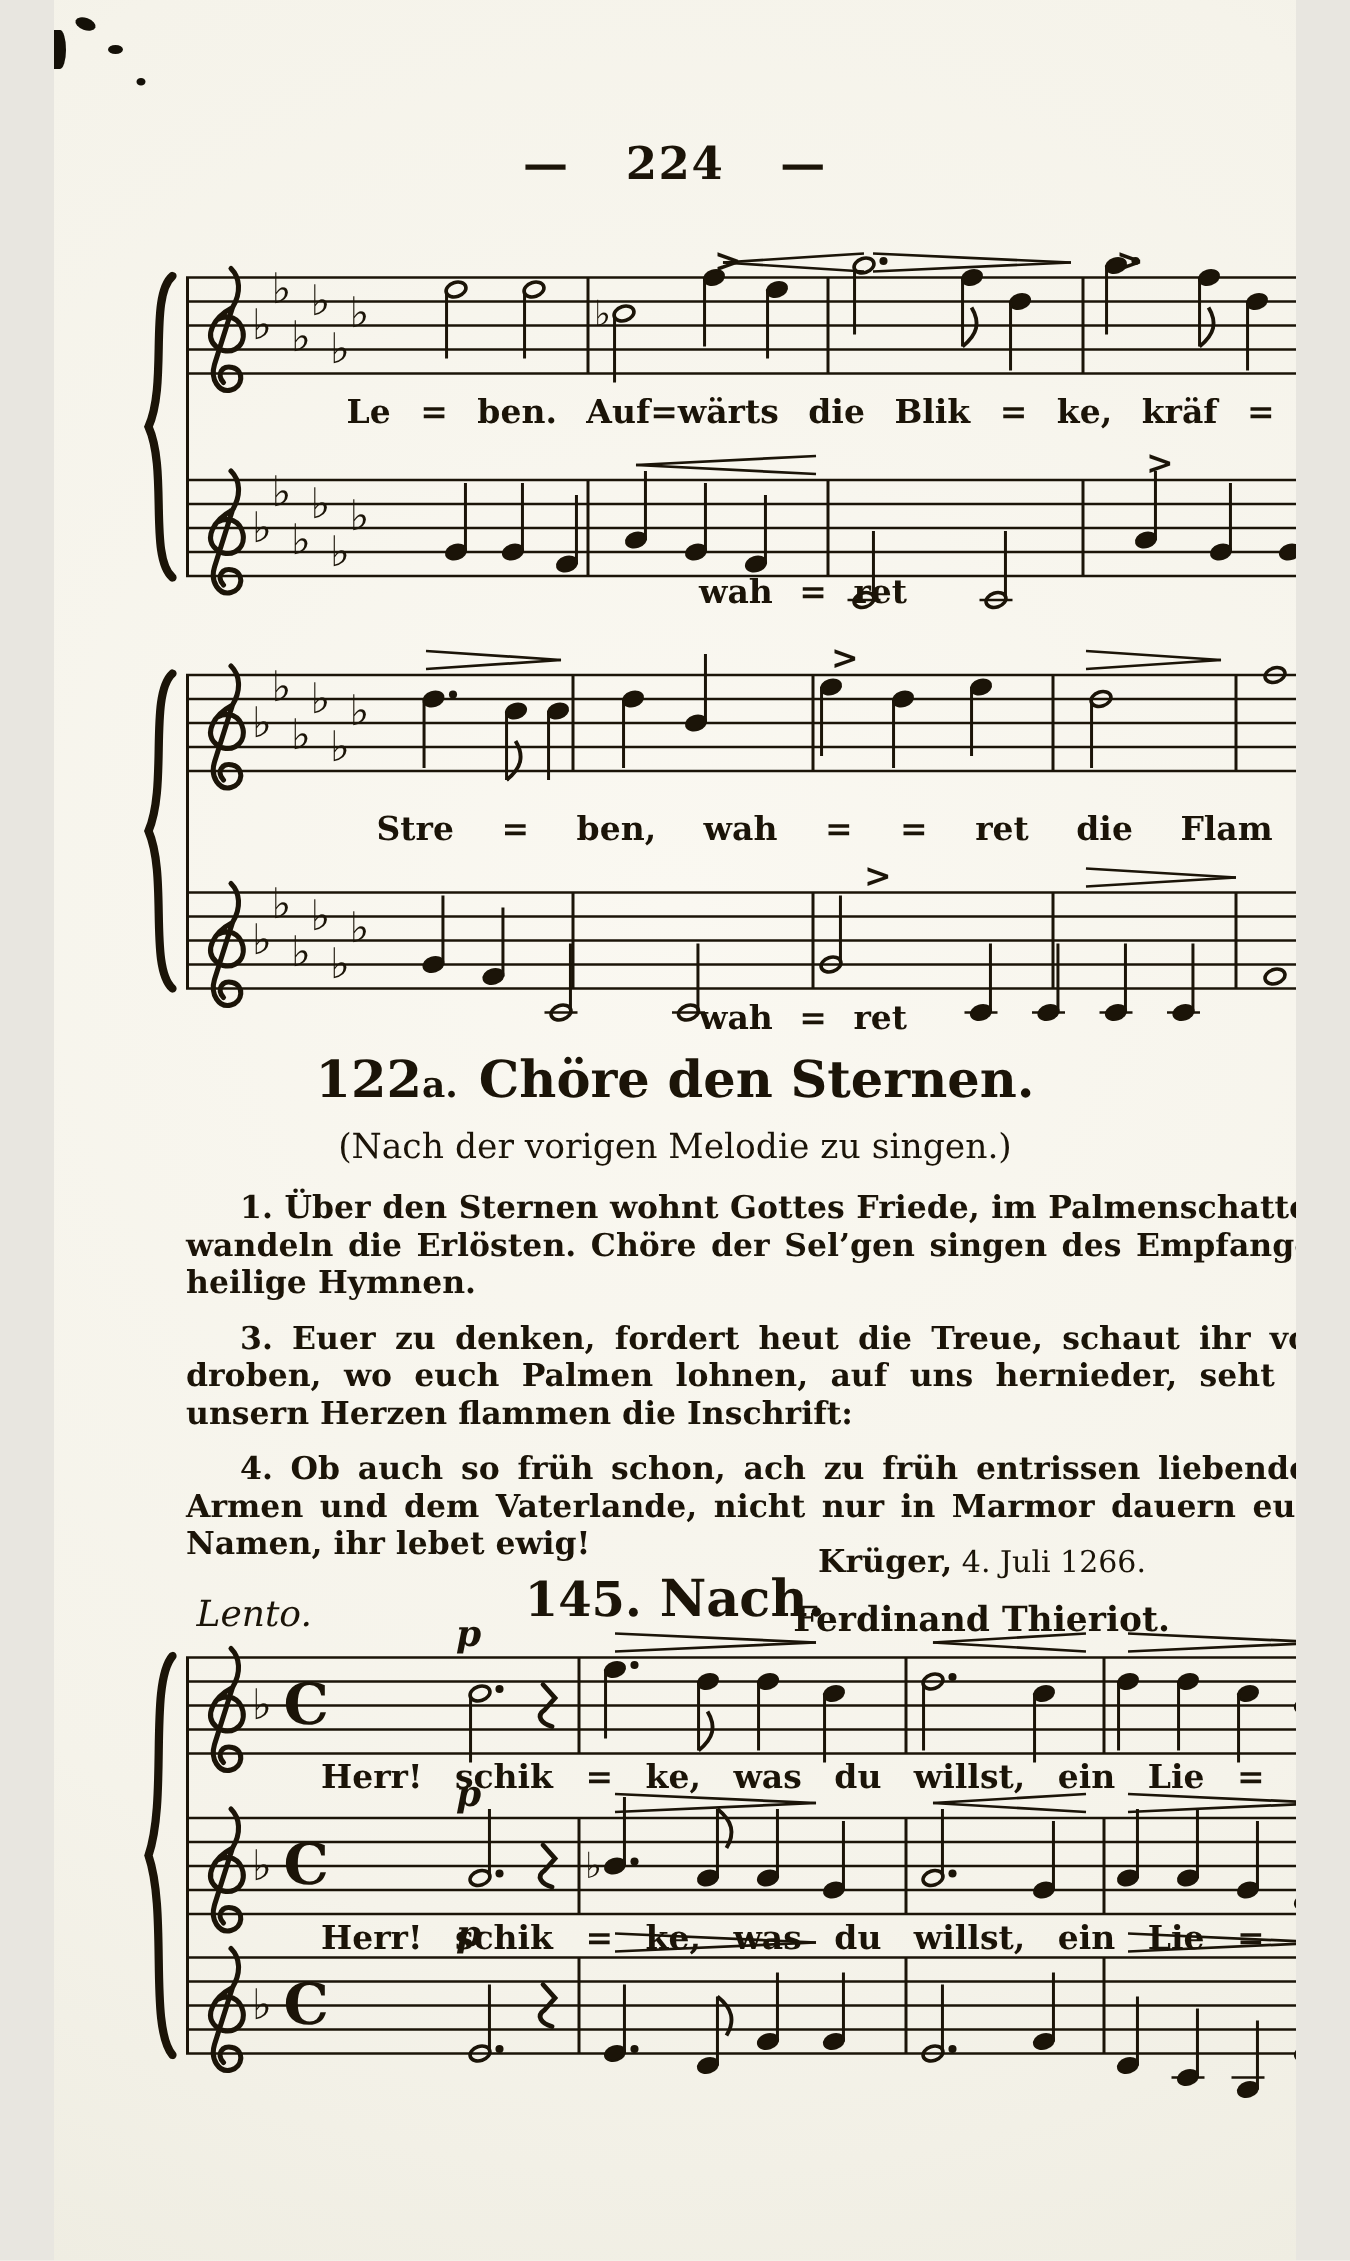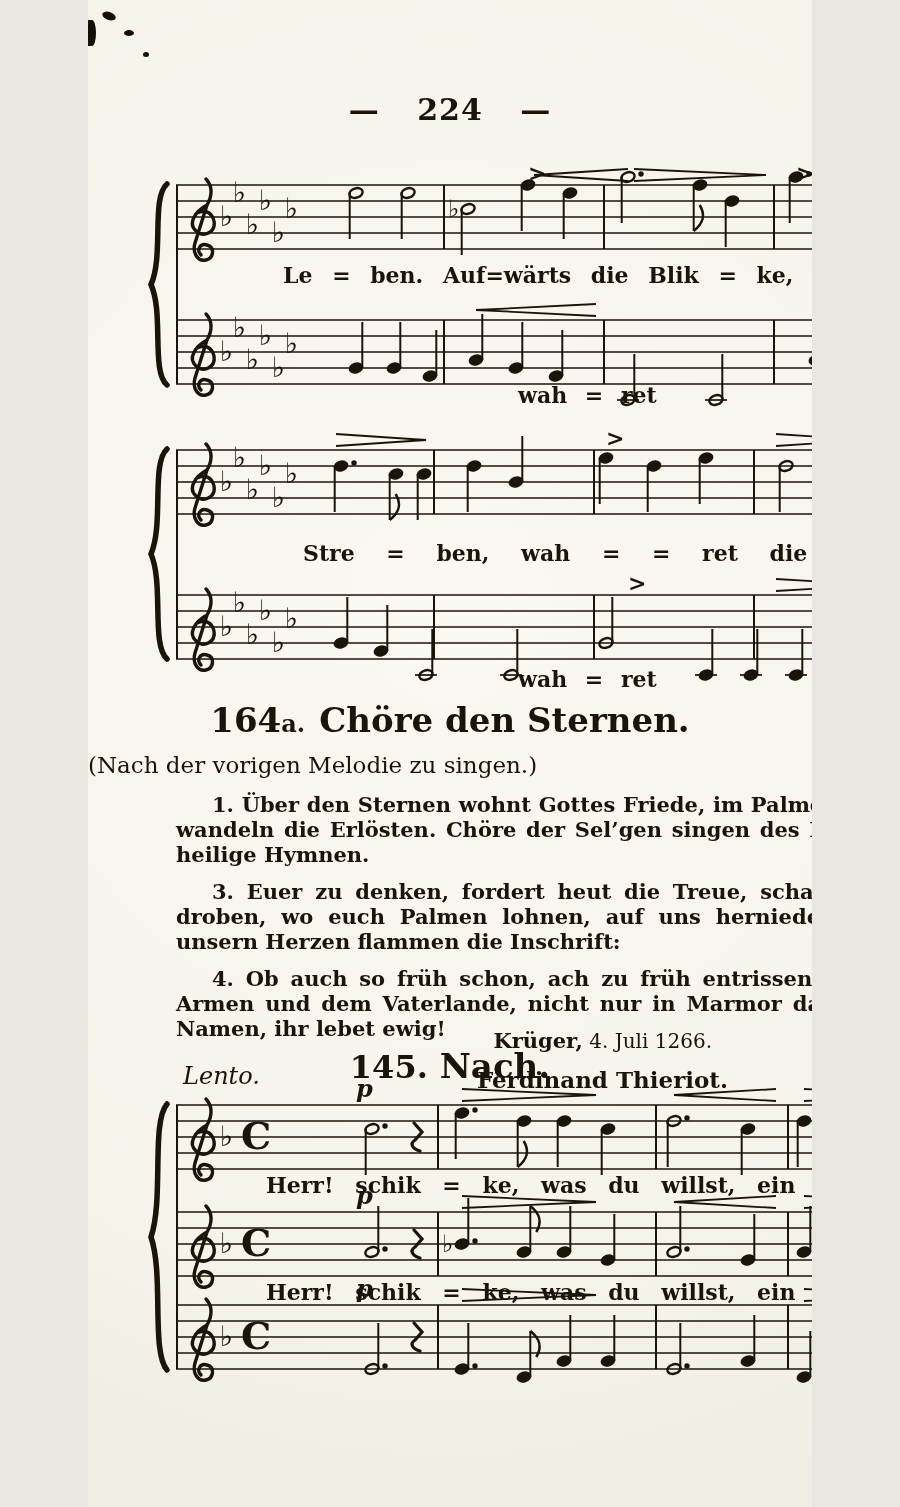--- a/index.html
+++ b/index.html
@@ -1,29 +1,29 @@
 <!DOCTYPE html>
 <html><head>
 <meta charset="utf-8">
 <style>
   html,body{margin:0;padding:0;}
   body{background:#e8e6e0;font-family:"DejaVu Serif","Liberation Serif",serif;}
-  .page{position:relative;width:724px;height:1507px;margin:0 auto;background:#f7f5ee;color:#1b1408;overflow:hidden;
+  .page{position:relative;width:828px;height:1507px;margin:0 auto;background:#f7f5ee;color:#1b1408;overflow:hidden;
         background-image:radial-gradient(circle at 50% 40%, #faf8f1 0%, #f5f3ea 70%, #efede2 100%);}
   .pagenum{position:absolute;top:92px;left:0;width:100%;text-align:center;font-size:30px;font-weight:bold;word-spacing:26px;letter-spacing:1px;}
   .staff{position:absolute;left:88px;width:770px;height:110px;}
   .staff svg{overflow:visible;display:block;}
   .brace{position:absolute;left:58px;width:26px;}
   .sysline{position:absolute;left:88px;width:0;border-left:2px solid #1b1408;}
   .lyric{position:absolute;font-weight:bold;font-size:22px;white-space:nowrap;}
   .title144{position:absolute;top:700px;left:0;width:100%;text-align:center;font-weight:bold;}
   .title144 .num{font-size:34px;}
   .title144 .suffix{font-size:24px;}
   .title144 .name{font-size:34px;margin-left:14px;}
-  .subtitle{position:absolute;top:752px;left:0;width:100%;text-align:left;font-size:23px;}
+  .subtitle{position:absolute;top:752px;left:0;width:100%;text-align:center;font-size:23px;}
   .verses{position:absolute;top:780px;left:76px;width:788px;font-size:21px;line-height:25px;font-weight:bold;text-align:justify;}
   .verses p{margin:12px;text-indent:36px;}
   .attribution{position:absolute;top:1028px;right:100px;font-size:20px;}
   .attribution .name{font-weight:bold;font-size:21px;margin-left:47px;}
   .tempo{position:absolute;top:1062px;left:95px;font-size:24px;font-style:italic;text-align:right;}
   .title145{position:absolute;top:1046px;left:0;width:100%;text-align:center;font-weight:bold;}
   .title145 .num{font-size:32px;}
   .title145 .name{font-size:34px;margin-left:12px;}
   .composer{position:absolute;top:1066px;right:84px;font-size:23px;font-weight:bold;}
   .artifact{position:absolute;background:#141008;}
@@ -332,21 +332,21 @@
           <line x1="671.3" y1="100" x2="671.3" y2="54" stroke="#1b1408" stroke-width="2"></line>
         </g>
         <g>
           <ellipse cx="0" cy="0" rx="6.8" ry="4.7" transform="translate(726,76) rotate(-18)" fill="none" stroke="#1b1408" stroke-width="2.4"></ellipse>
         </g>
       </svg>
     </div>
   <div class="lyric" style="top:666px;left:430px;word-spacing:10px;">wah = ret</div>
 
   <div class="title144">
-    <span class="num">164</span><span class="suffix">a.</span><span class="name">Chöre den Sternen.</span>
+    <span class="num">122</span><span class="suffix">a.</span><span class="name">Chöre den Sternen.</span>
   </div>
   <div class="subtitle">(Nach der vorigen Melodie zu singen.)</div>
 
   <div class="verses">
     <p>1. Über den Sternen wohnt Gottes Friede, im Palmenschatten wandeln die Erlösten.  Chöre der Sel’gen singen des Empfanges heilige Hymnen.</p>
     <p>3. Euer zu denken, fordert heut die Treue, schaut ihr von droben, wo euch Palmen lohnen, auf uns hernieder, seht in unsern Herzen flammen die Inschrift:</p>
     <p>4. Ob auch so früh schon, ach zu früh entrissen liebenden Armen und dem Vaterlande, nicht nur in Marmor dauern eure Namen, ihr lebet ewig!</p>
   </div>
 
   <div class="attribution">

